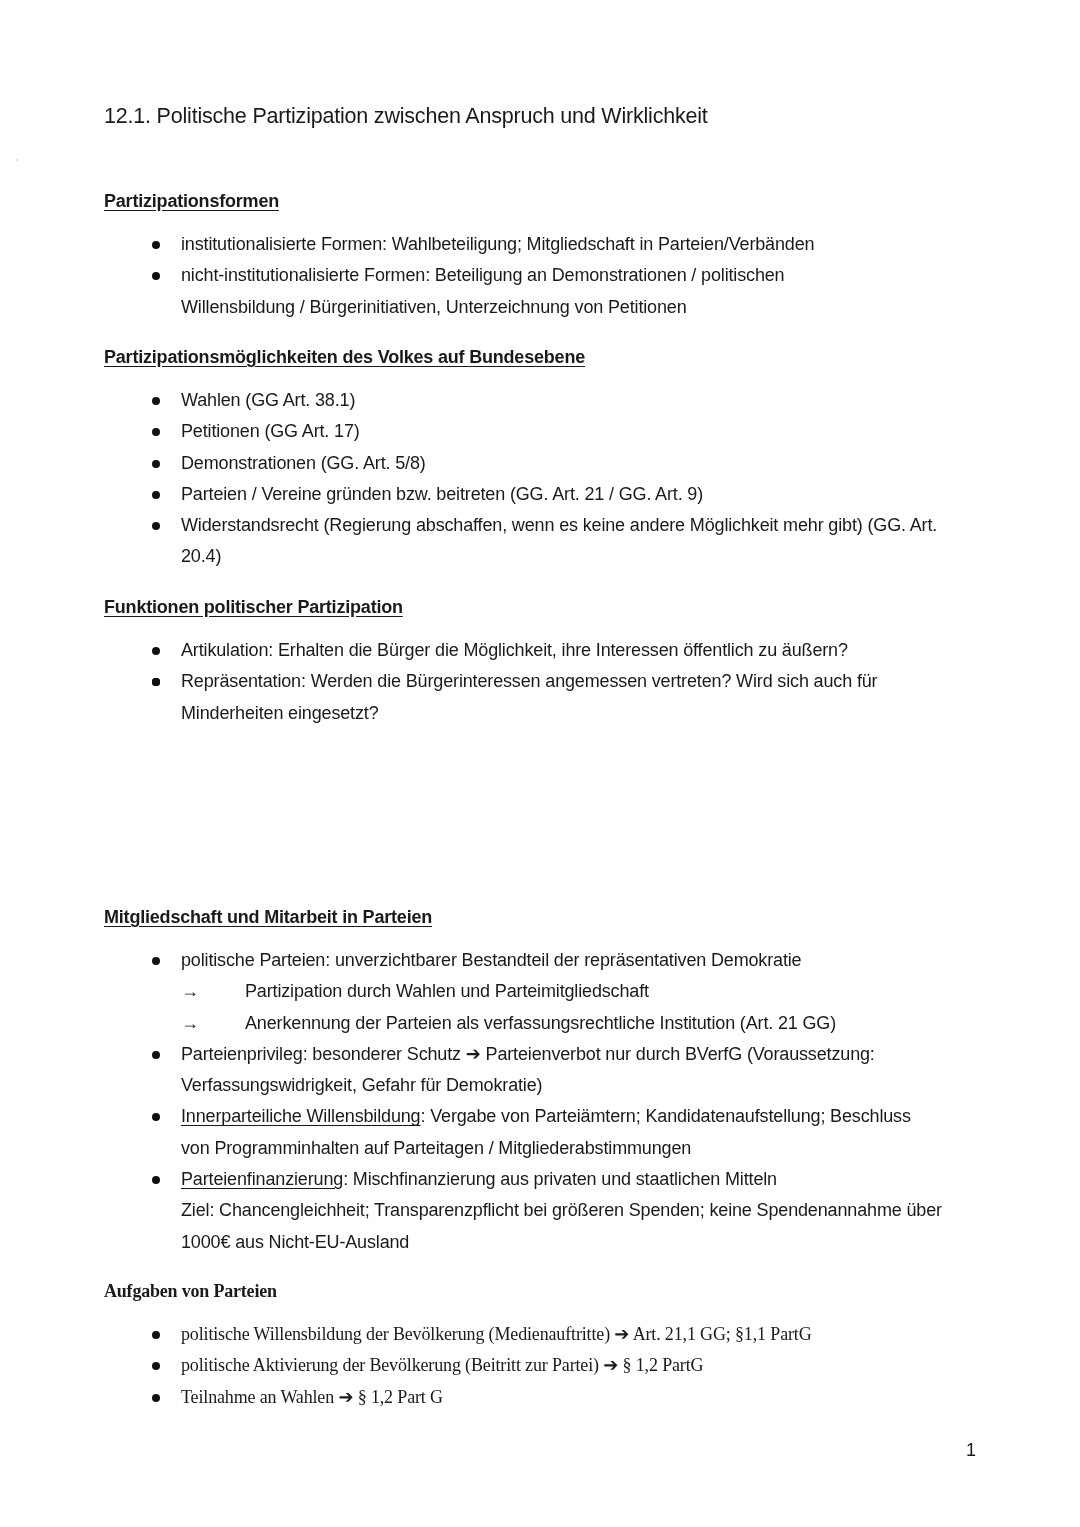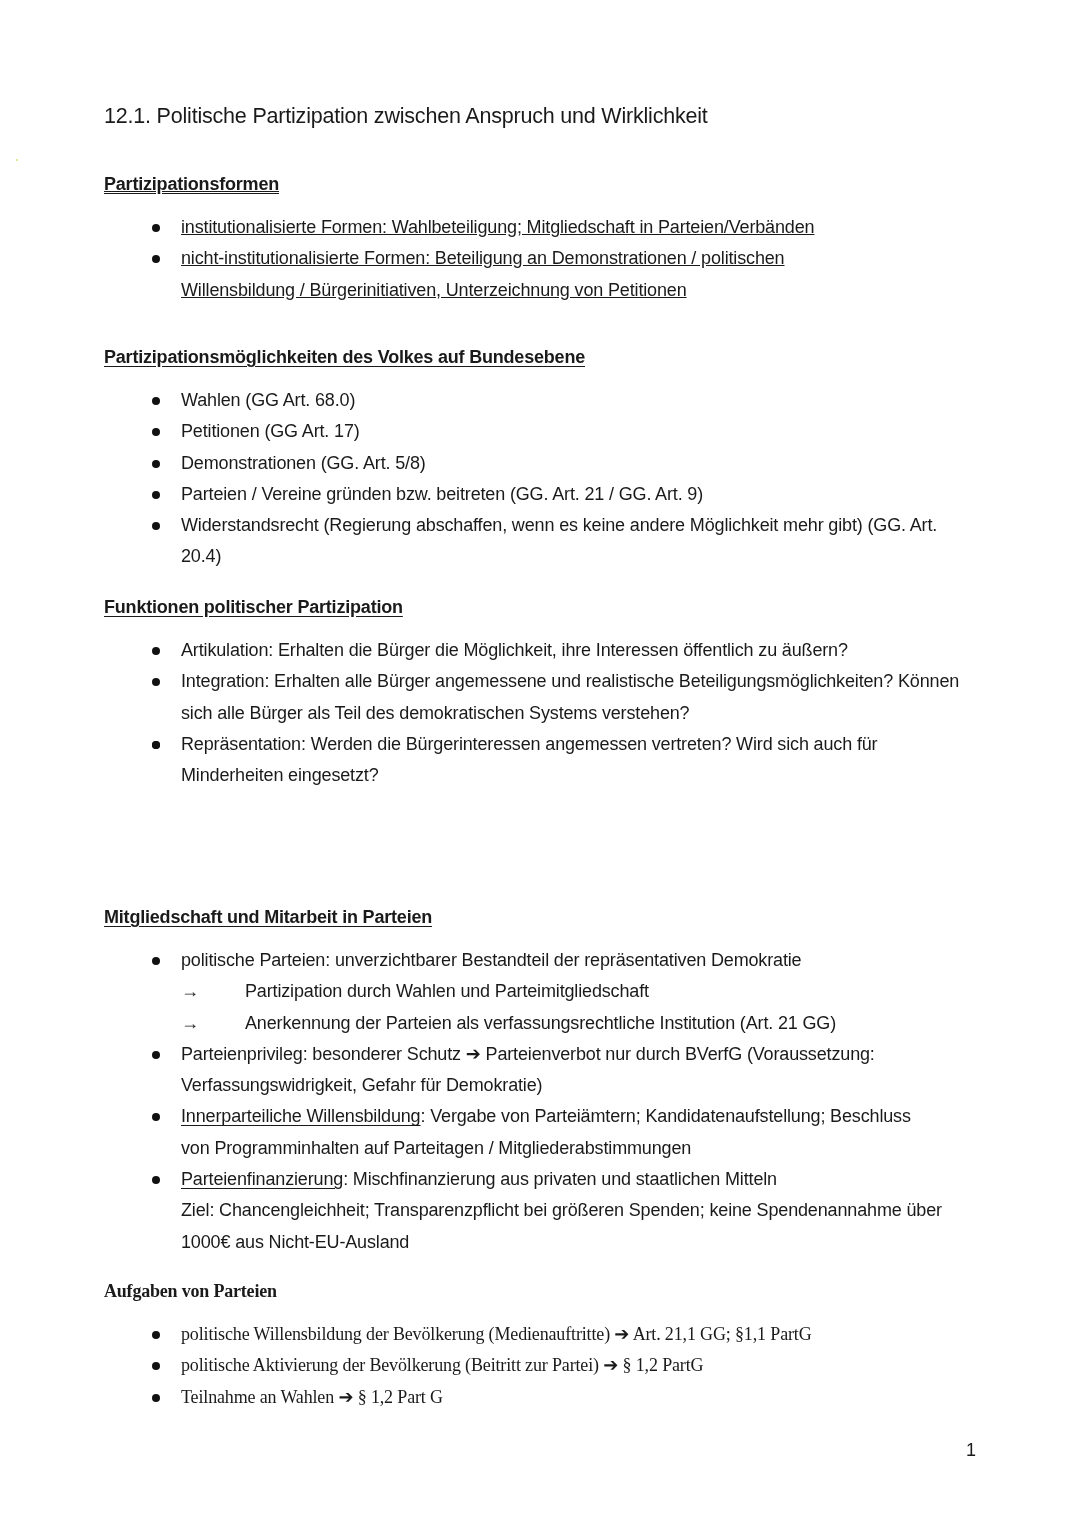--- a/index.html
+++ b/index.html
@@ -95,44 +95,44 @@
     font-size: 18px;
   }
 </style>
 </head>
 <body>
 
 <div class="artifact"></div>
 
 <h1 class="page-title">12.1. Politische Partizipation zwischen Anspruch und Wirklichkeit</h1>
 
-<section class="section" style="top:169px;text-decoration:underline;">
+<section class="section" style="top:186px;">
   <h2 class="section-heading underline"><span>Partizipationsformen</span></h2>
   <ul class="items">
     <li><span class="bullet"></span><span>institutionalisierte Formen: Wahlbeteiligung; Mitgliedschaft in Parteien/Verbänden</span></li>
     <li style="padding-right:110px;"><span class="bullet"></span><span>nicht-institutionalisierte Formen: Beteiligung an Demonstrationen / politischen Willensbildung / Bürgerinitiativen, Unterzeichnung von Petitionen</span></li>
   </ul>
 </section>
 
 <section class="section" style="top:342px;">
   <h2 class="section-heading underline"><span>Partizipationsmöglichkeiten des Volkes auf Bundesebene</span></h2>
   <ul class="items">
-    <li><span class="bullet"></span><span>Wahlen (GG Art. 68.0)</span></li>
+    <li><span class="bullet"></span><span>Wahlen (GG Art. 38.1)</span></li>
     <li><span class="bullet"></span><span>Petitionen (GG Art. 17)</span></li>
     <li><span class="bullet"></span><span>Demonstrationen (GG. Art. 5/8)</span></li>
     <li><span class="bullet"></span><span>Parteien / Vereine gründen bzw. beitreten (GG. Art. 21 / GG. Art. 9)</span></li>
     <li style="padding-right:20px;"><span class="bullet"></span><span>Widerstandsrecht (Regierung abschaffen, wenn es keine andere Möglichkeit mehr gibt) (GG. Art. 20.4)</span></li>
   </ul>
 </section>
 
 <section class="section" style="top:592px;">
   <h2 class="section-heading underline"><span>Funktionen politischer Partizipation</span></h2>
   <ul class="items">
     <li><span class="bullet"></span><span>Artikulation: Erhalten die Bürger die Möglichkeit, ihre Interessen öffentlich zu äußern?</span></li>
-    <li><span class="bullet"></span><span>Integration: Erhalten alle Bürger angemessene und realistische Beteiligungsmöglichkeiten? Können sich alle Bürger als Teil des demokratischen Systems verstehen?</span></li>
+    <li><span class="bullet"></span></li>
     <li style="padding-right:40px;"><span class="bullet"></span></li>
     <li style="padding-right:40px;"><span class="bullet"></span><span>Repräsentation: Werden die Bürgerinteressen angemessen vertreten? Wird sich auch für Minderheiten eingesetzt?</span></li>
   </ul>
 </section>
 
 <section class="section" style="top:902px;">
   <h2 class="section-heading underline"><span>Mitgliedschaft und Mitarbeit in Parteien</span></h2>
   <ul class="items">
     <li>
       <span class="bullet"></span>

